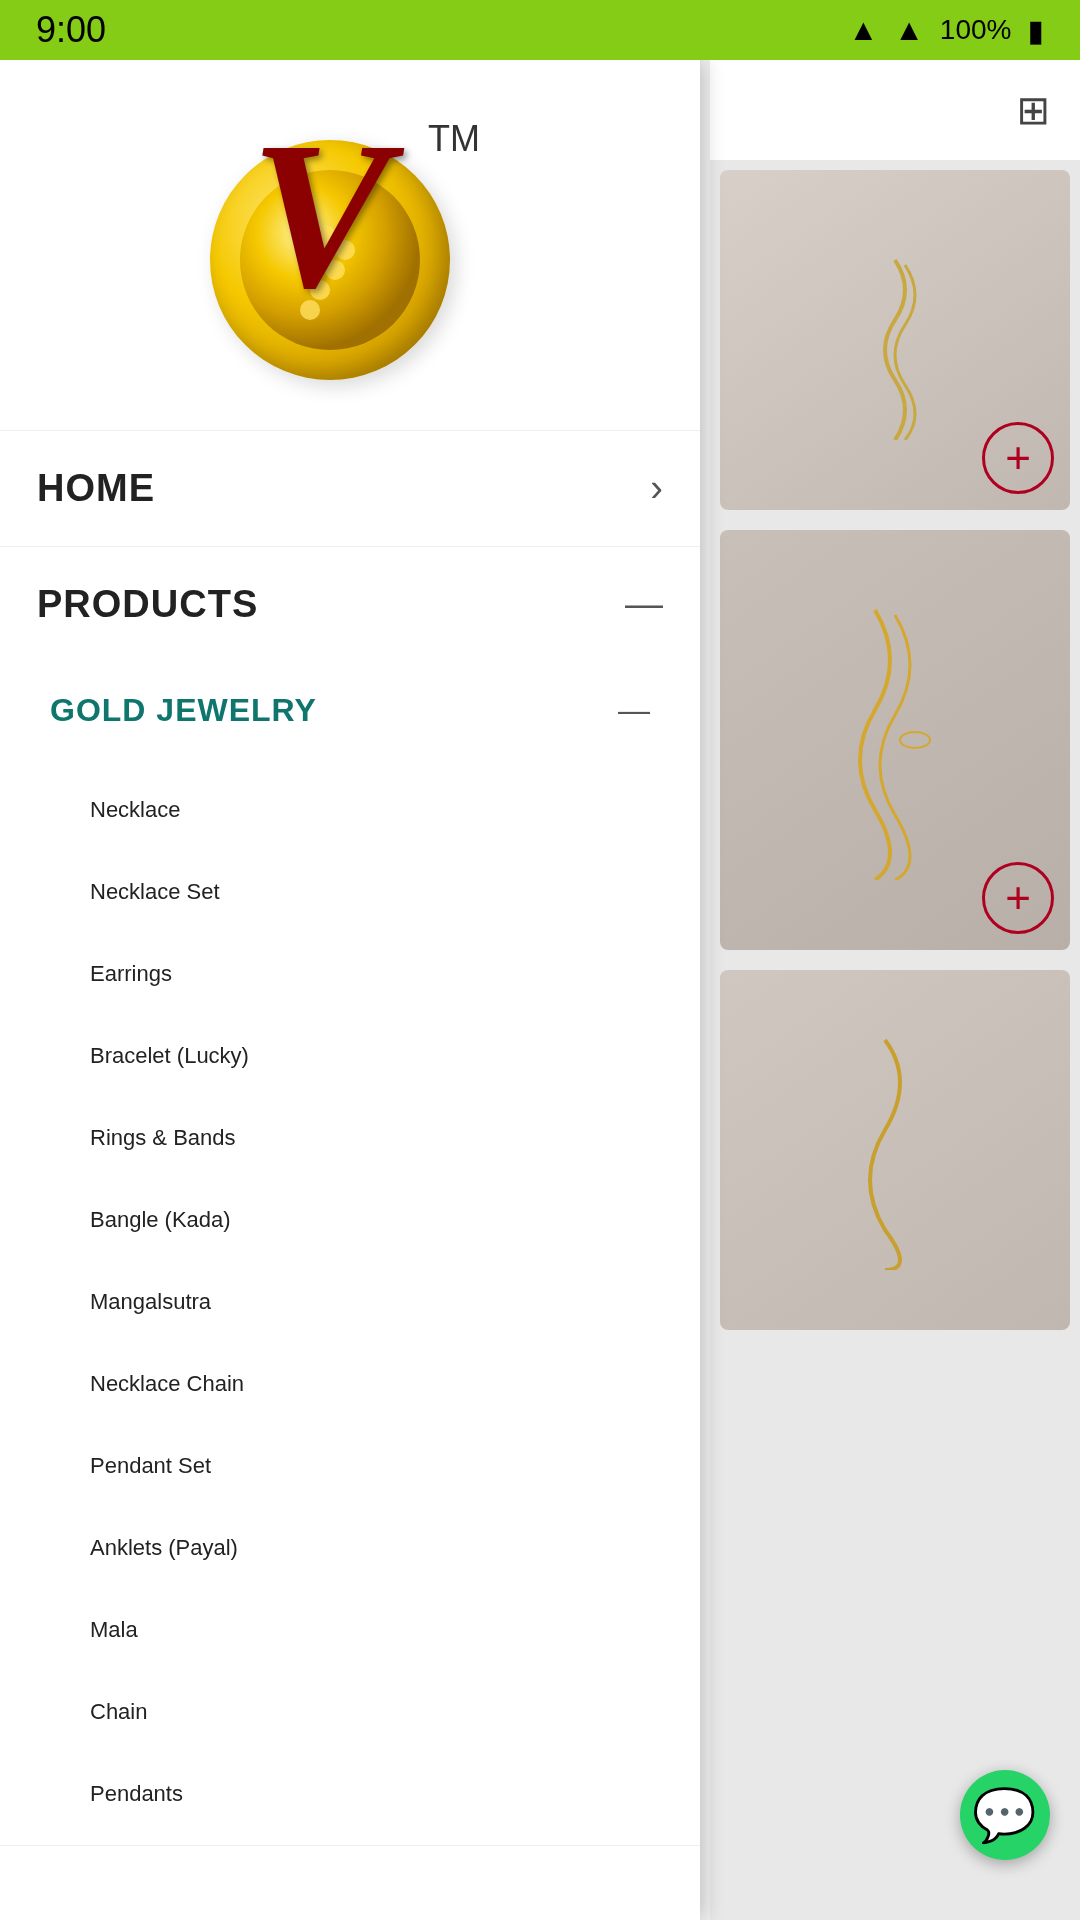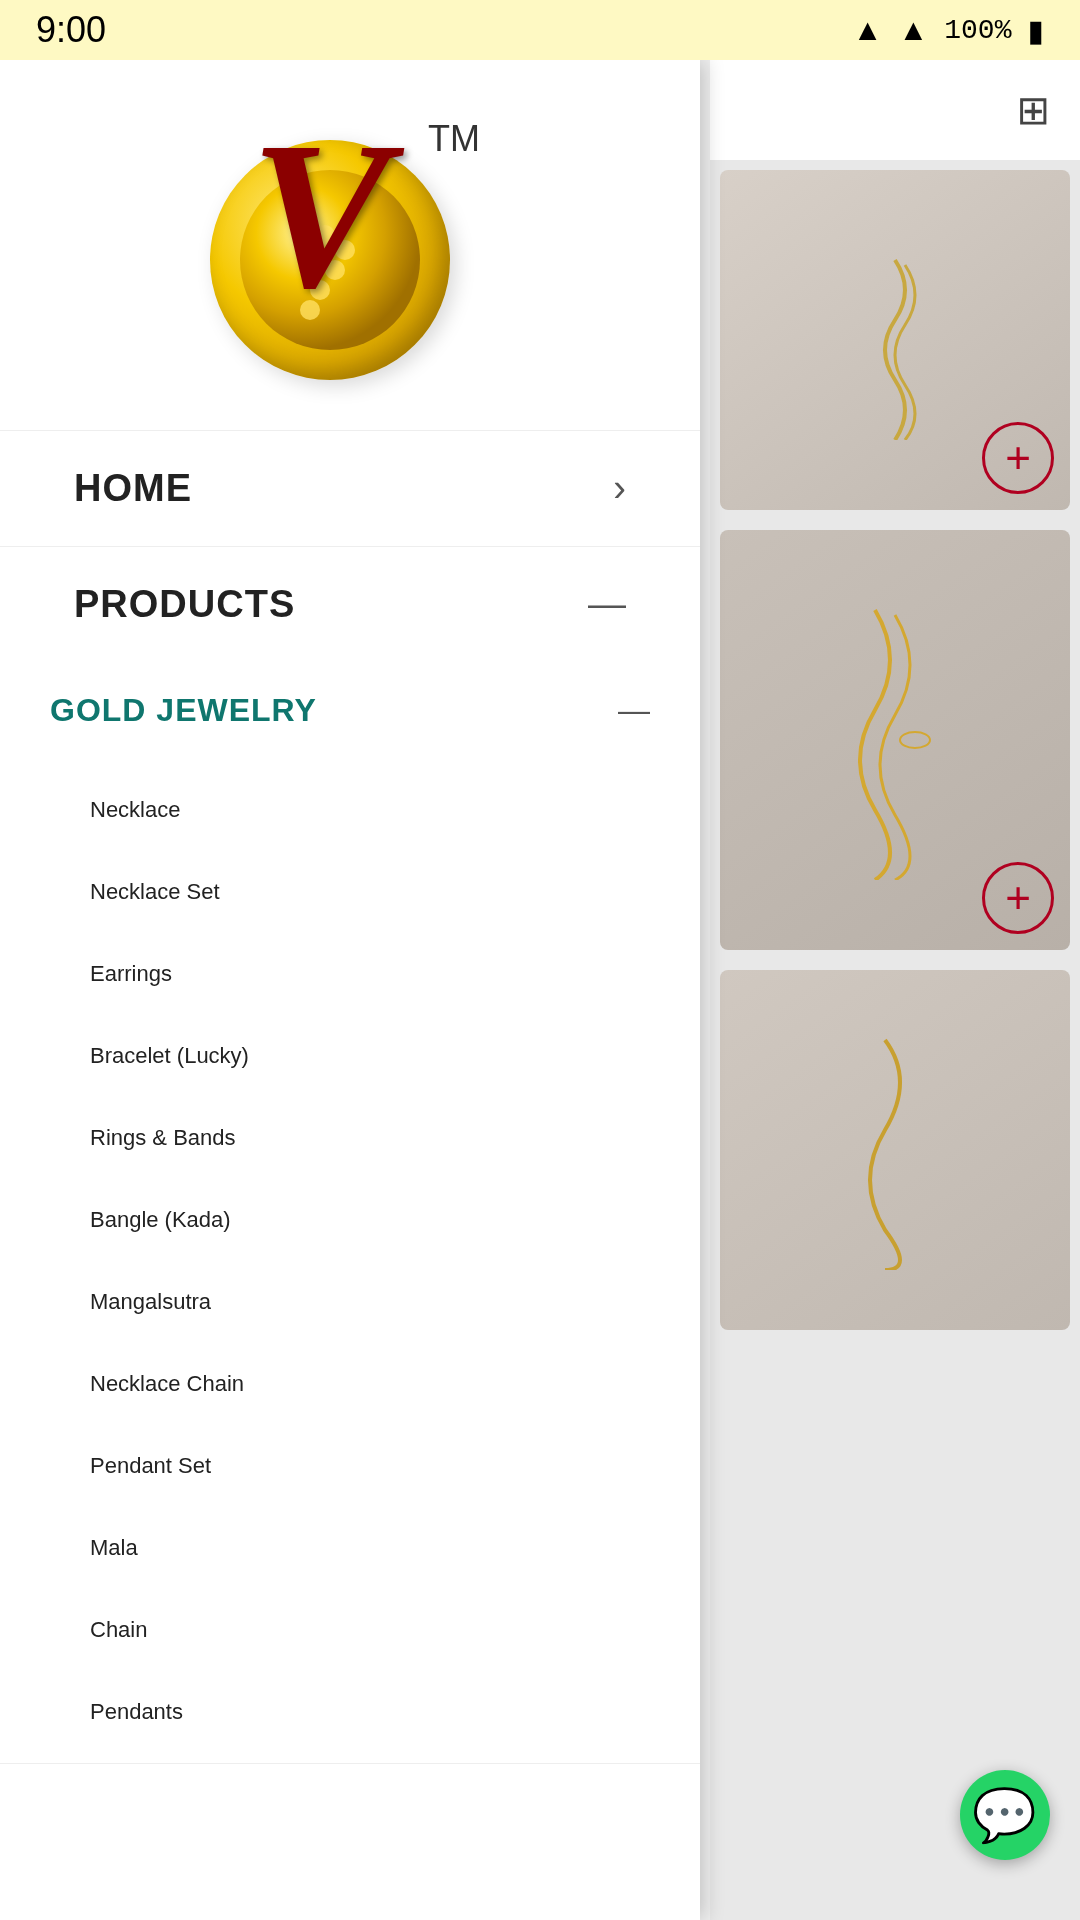--- a/index.html
+++ b/index.html
@@ -11,21 +11,21 @@
       font-family: 'Helvetica Neue', Arial, sans-serif;
       background: #f0f0f0;
       position: relative;
       overflow: hidden;
     }
 
     
     .status-bar {
       width: 100%;
       height: 60px;
-      background: #fef9c3;
+      background: #84cc16;
       display: flex;
       align-items: center;
       justify-content: space-between;
       padding: 0 36px;
       position: relative;
       z-index: 100;
     }
 
     .status-time {
       font-size: 36px;
@@ -155,21 +155,21 @@
       font-size: 36px;
       color: #333;
       font-weight: normal;
     }
 
     
     .nav-item {
       display: flex;
       align-items: center;
       justify-content: space-between;
-      padding: 36px 74px;
+      padding: 36px 37px;
       border-bottom: 1px solid #eee;
       cursor: pointer;
     }
 
     .nav-item-label {
       font-size: 38px;
       font-weight: 700;
       color: #222;
       letter-spacing: 1px;
     }
@@ -252,21 +252,21 @@
     .card3 { height: 360px; }
   </style>
 </head>
 <body>
 
 <div class="status-bar">
   <span class="status-time">9:00</span>
   <div class="status-icons">
     <span>▲</span>
     <span>▲</span>
-    <span style="font-size:28px;font-family:Liberation Mono, monospace;">100%</span>
+    <span style="font-size:28px;">100%</span>
     <span>▮</span>
   </div>
 </div>
 
 <div class="bg-content">
   <div class="bg-header">
     <span class="grid-icon">⊞</span>
   </div>
 
   <div class="product-card card1">
@@ -357,20 +357,21 @@
     <div class="category-list">
       <span class="category-item">Necklace</span>
       <span class="category-item">Necklace Set</span>
       <span class="category-item">Earrings</span>
       <span class="category-item">Bracelet (Lucky)</span>
       <span class="category-item">Rings &amp; Bands</span>
       <span class="category-item">Bangle (Kada)</span>
       <span class="category-item">Mangalsutra</span>
       <span class="category-item">Necklace Chain</span>
       <span class="category-item">Pendant Set</span>
+      <span class="category-item">Anklets (Payal)</span>
       <span class="category-item">Mala</span>
       <span class="category-item">Chain</span>
       <span class="category-item">Pendants</span>
 
     </div>
   </div>
 
 </div>
 
 <div class="whatsapp-btn">

